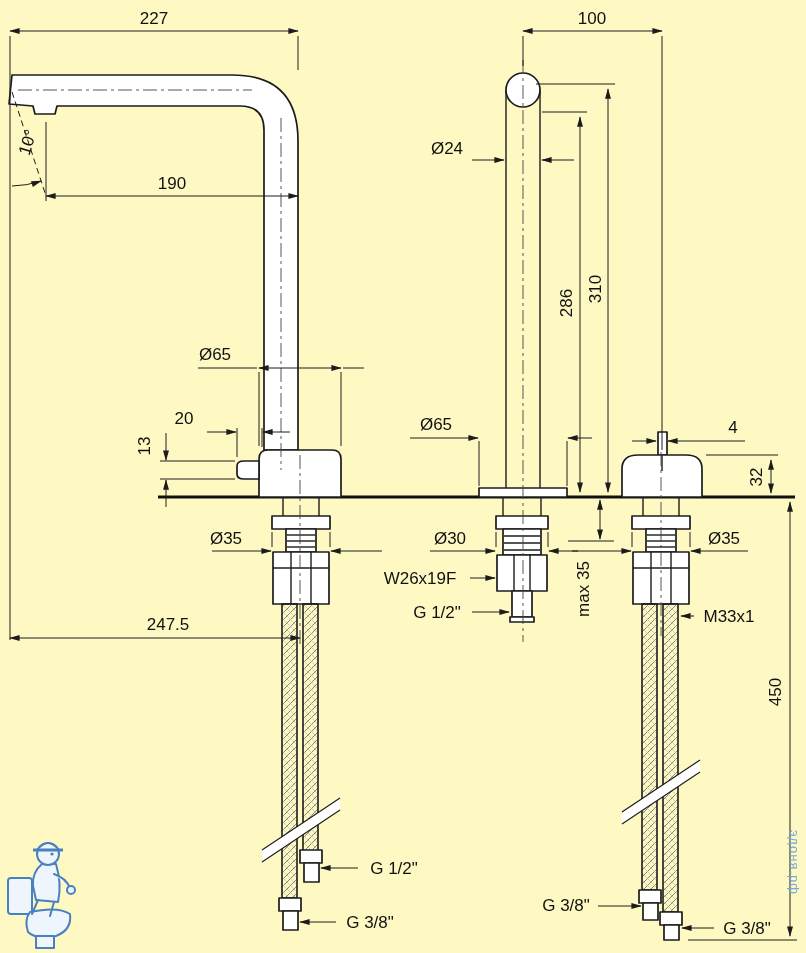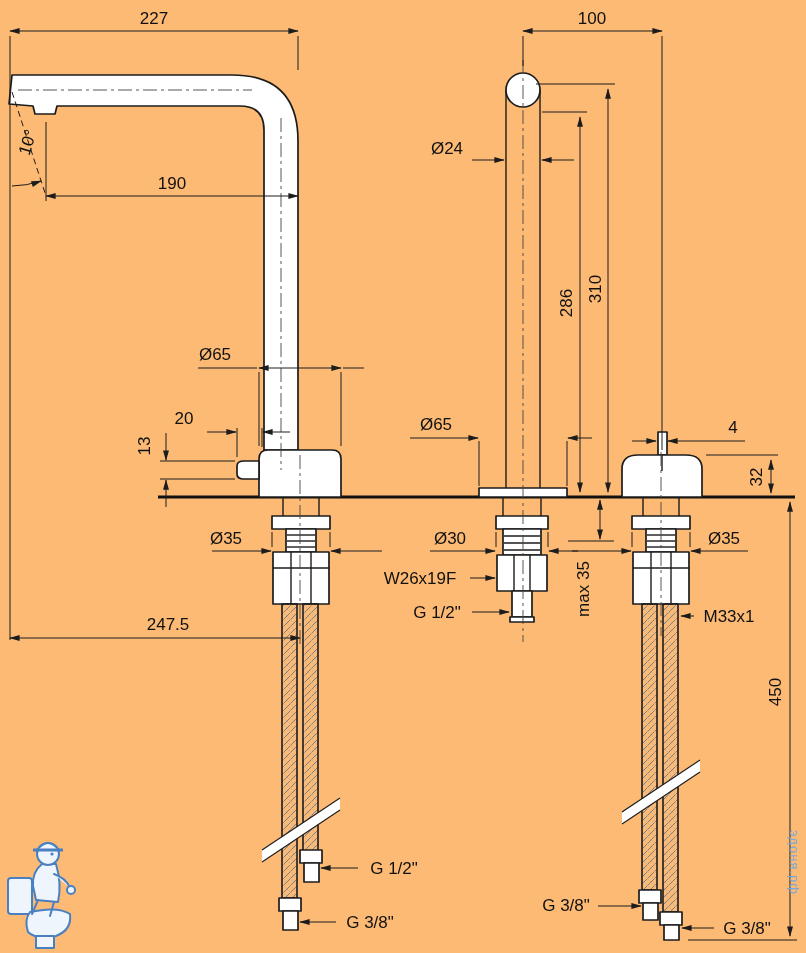--- a/index.html
+++ b/index.html
@@ -1,16 +1,16 @@
 <!DOCTYPE html>
 <html><head>
 <meta charset="utf-8">
 <style>
   html,body{margin:0;padding:0;background:#ffffff;}
-  .canvas{width:806px;height:953px;position:relative;background:#fdba74;overflow:hidden;}
+  .canvas{width:806px;height:953px;position:relative;background:#fef9c3;overflow:hidden;}
   svg{display:block;}
   .obj rect,.obj path,.obj circle{fill:#fff;stroke:#1c1c1c;stroke-width:1.7;stroke-linejoin:round;}
   .obj line{fill:none;stroke:#1c1c1c;stroke-width:1.4;}
   .hose{fill:url(#braid);stroke:#1c1c1c;stroke-width:1.6;}
   .brk{stroke:#1c1c1c;stroke-width:1.2;fill:none;}
   .deck{stroke:#111;stroke-width:3;}
   .cl line{stroke:#444;stroke-width:0.9;stroke-dasharray:14 4 3 4;fill:none;}
   .dim line,.dim path{stroke:#1c1c1c;stroke-width:1;fill:none;}
   .dim .dash{stroke-dasharray:6 4;}
   .txt text{font-family:"Liberation Sans",sans-serif;font-size:17px;fill:#111;text-anchor:middle;}

